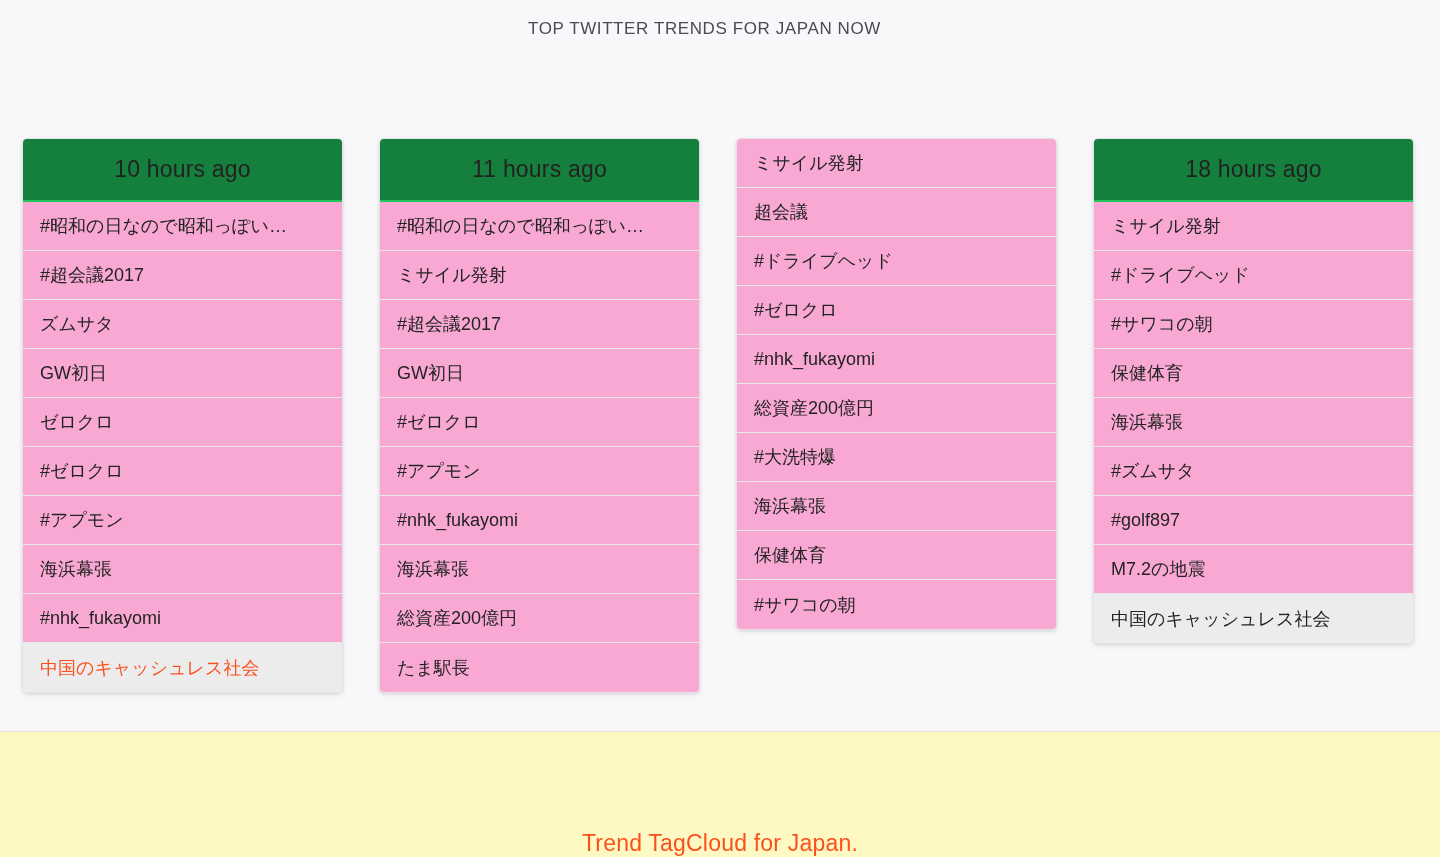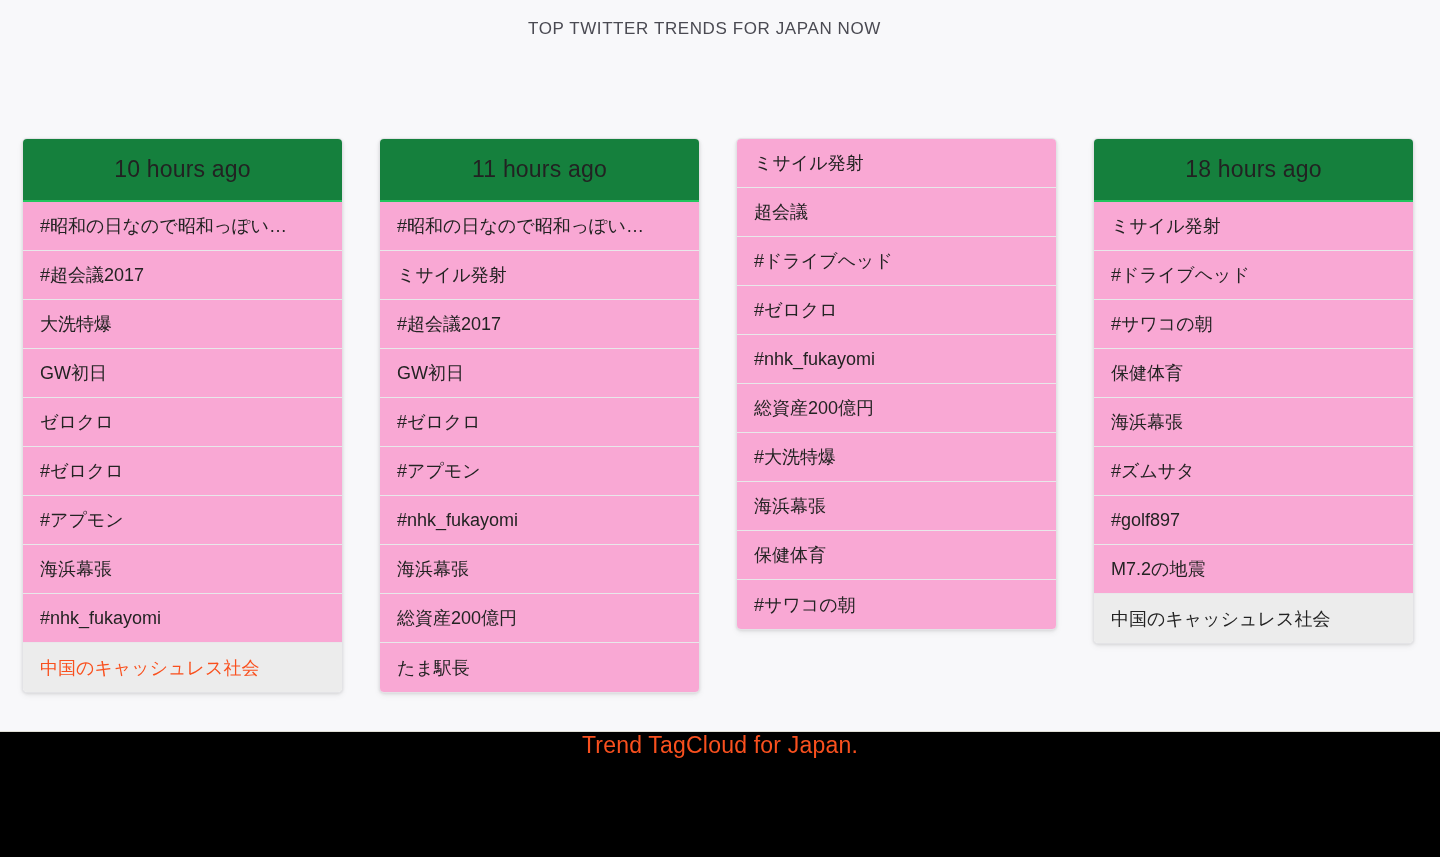--- a/index.html
+++ b/index.html
@@ -104,24 +104,24 @@
     color: #f9501e;
   }
 
   
   .footer-band {
     position: absolute;
     left: 0;
     top: 731px;
     width: 1440px;
     height: 126px;
-    background: #000000;
+    background: #fef9c3;
     border-top: 1px solid #e0dfd6;
     display: flex;
-    align-items: flex-start;
+    align-items: flex-end;
     justify-content: center;
   }
 
   .footer-text {
     font-size: 23px;
     color: #f9501e;
     font-weight: 400;
     letter-spacing: 0.2px;
     white-space: nowrap;
   }
@@ -133,21 +133,21 @@
 
   <h1 class="page-title">TOP TWITTER TRENDS FOR JAPAN NOW</h1>
 
   <div class="board">
 
   <div class="trend-card">
         <div class="card-header">10 hours ago</div>
         <ul class="trend-list">
           <li class="trend-item">#昭和の日なので昭和っぽい…</li>
           <li class="trend-item">#超会議2017</li>
-          <li class="trend-item">大洗特爆</li>
+          <li class="trend-item">ズムサタ</li>
           <li class="trend-item">GW初日</li>
           <li class="trend-item">ゼロクロ</li>
           <li class="trend-item">#ゼロクロ</li>
           <li class="trend-item">#アプモン</li>
           <li class="trend-item">海浜幕張</li>
           <li class="trend-item">#nhk_fukayomi</li>
           <li class="trend-item highlight accent">中国のキャッシュレス社会</li>
         </ul>
       </div>
       <div class="trend-card">

